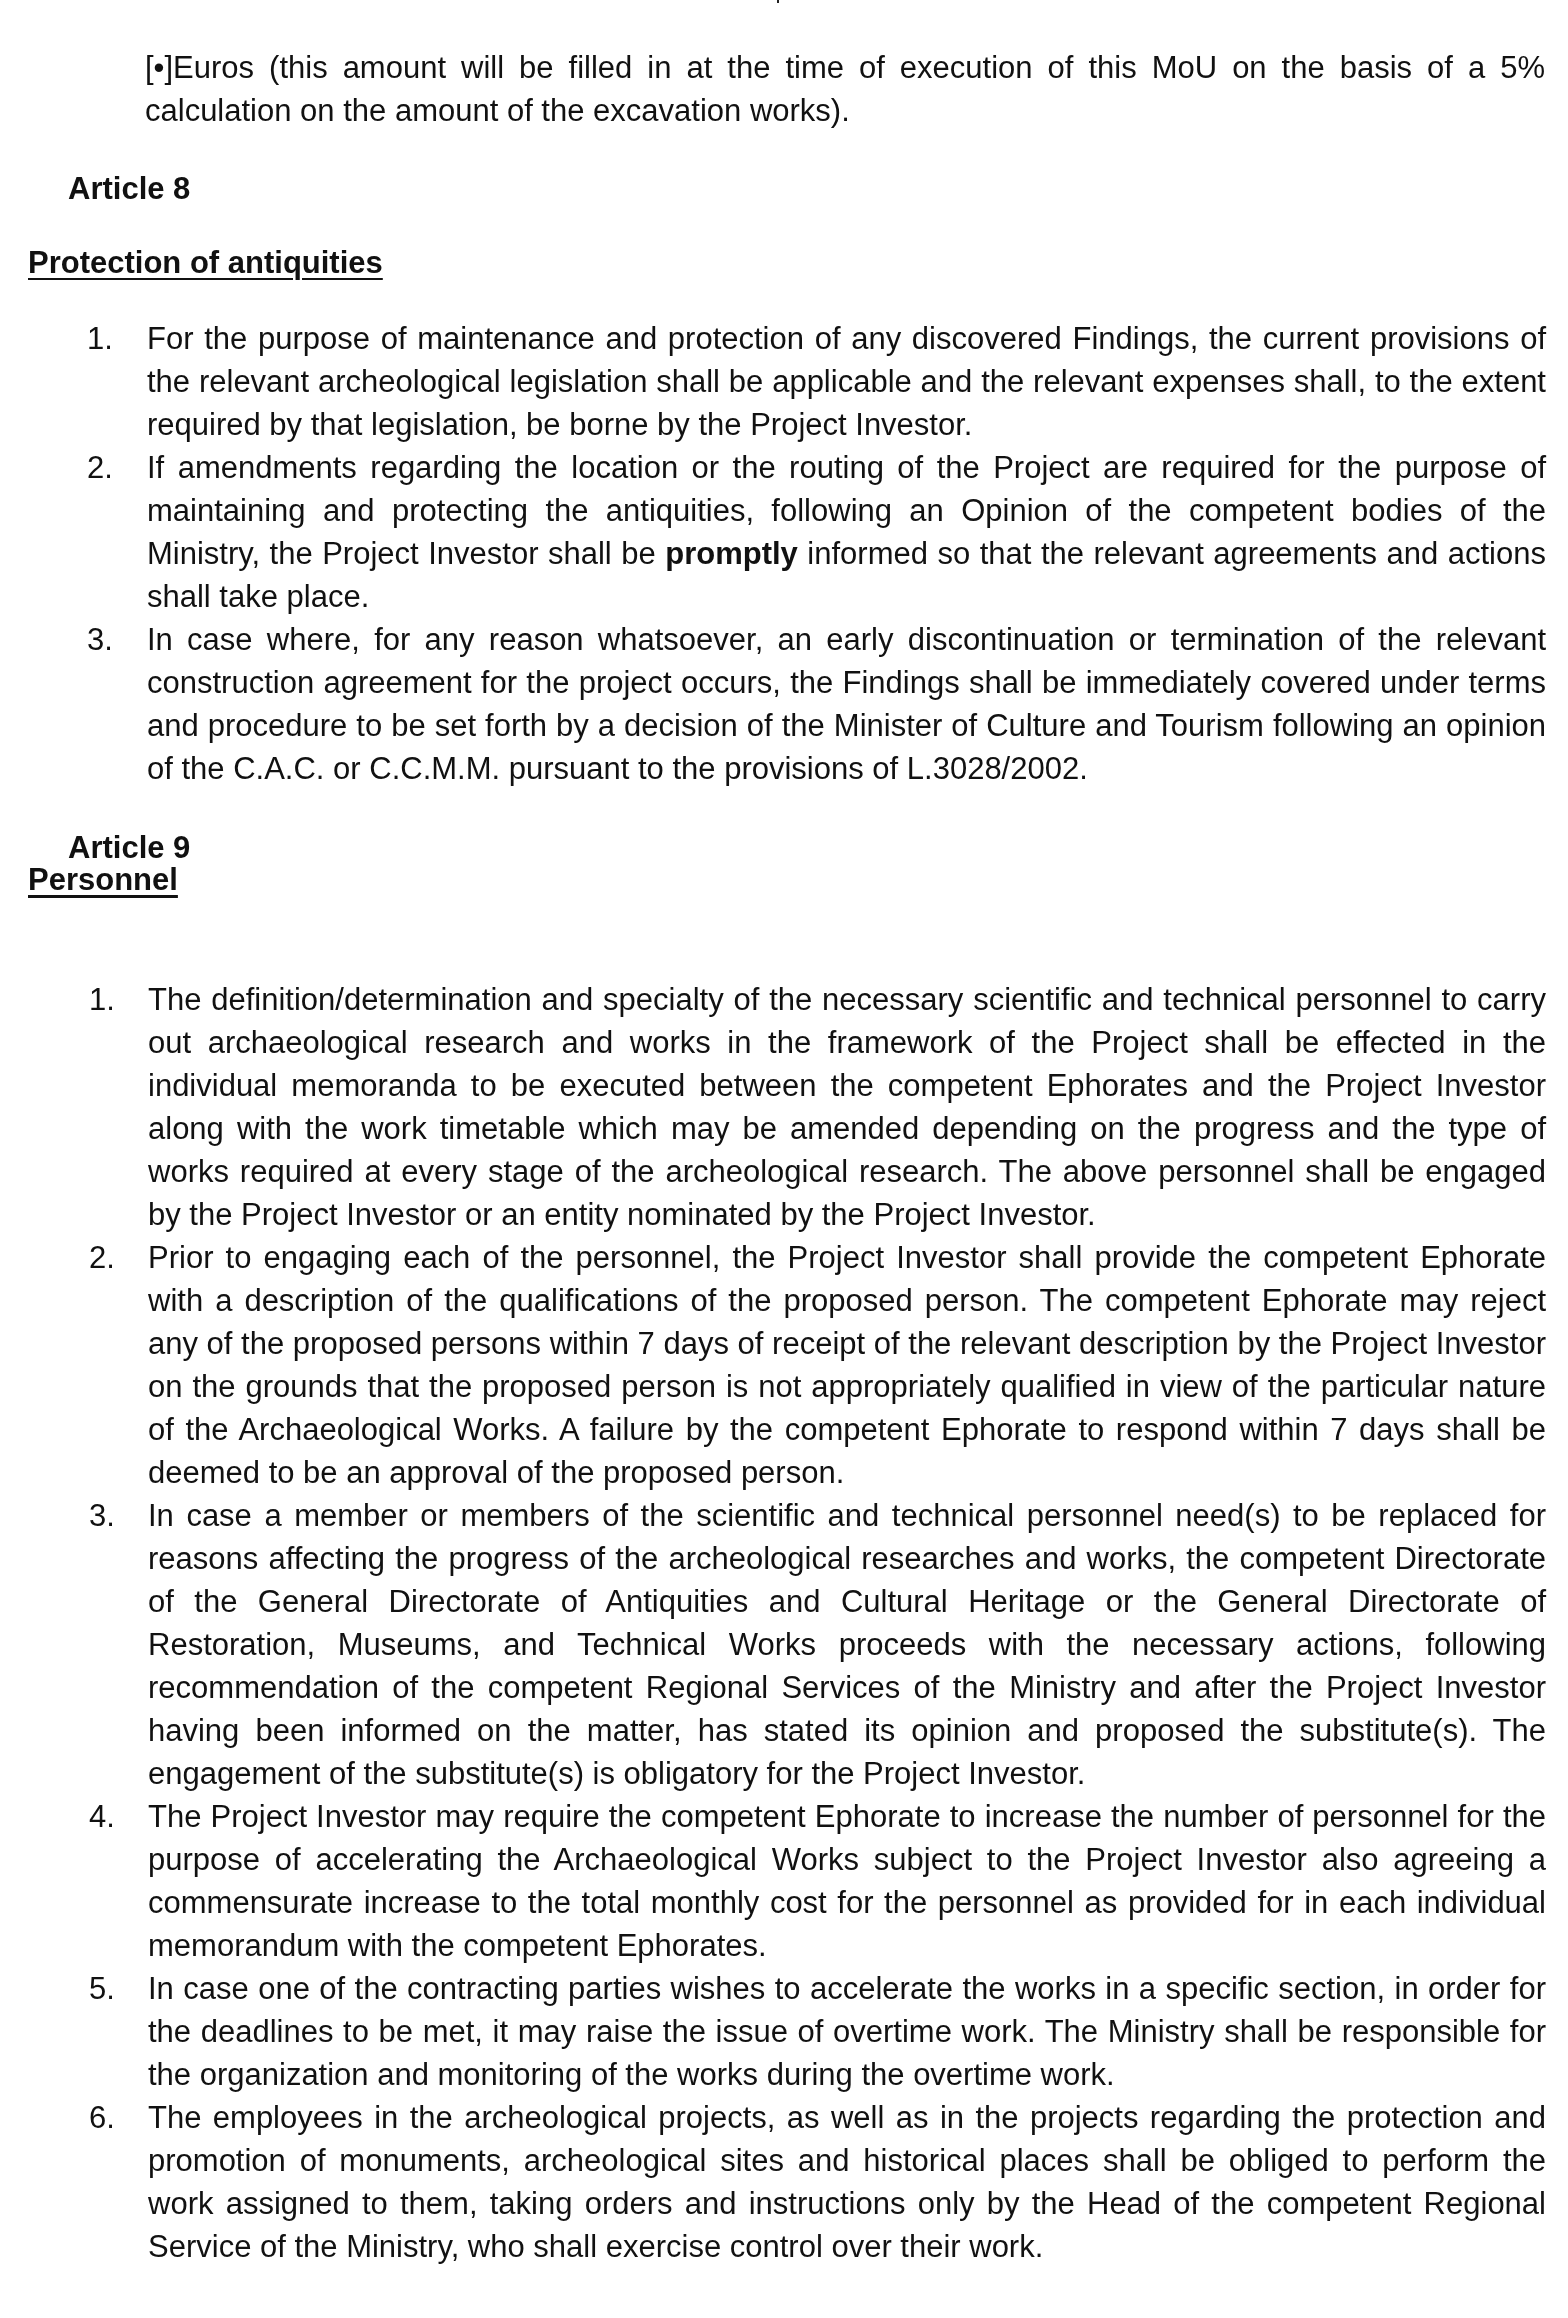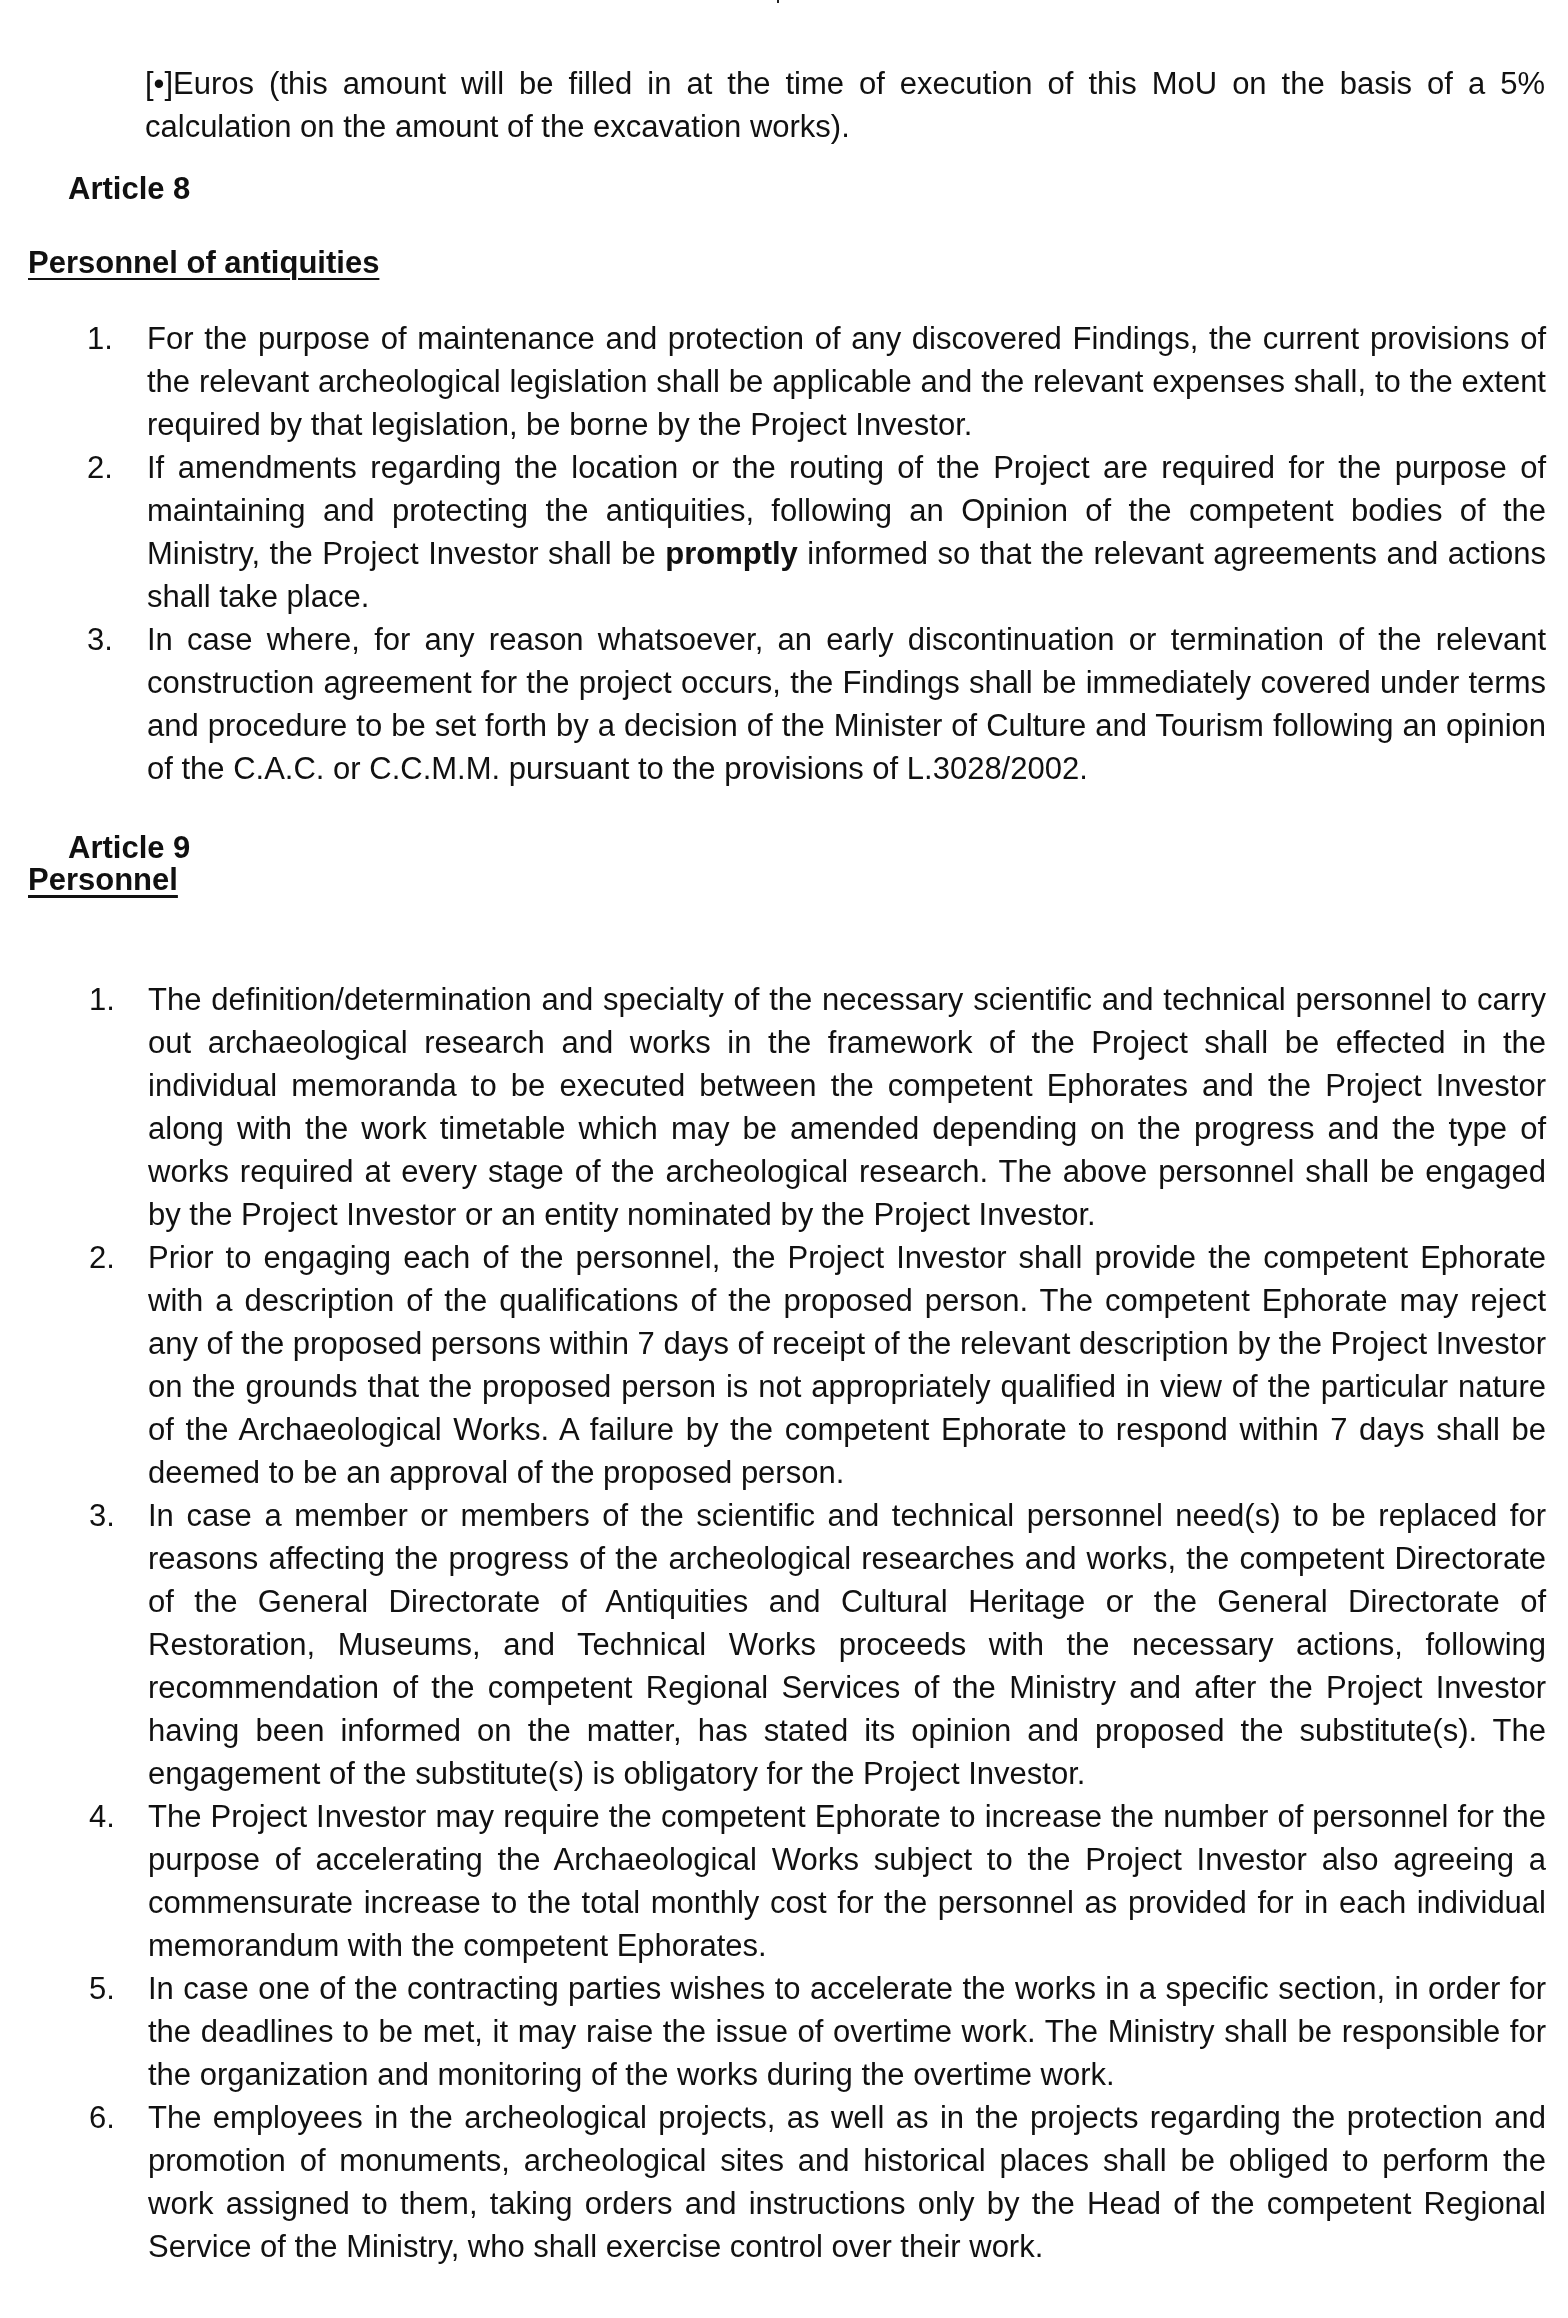--- a/index.html
+++ b/index.html
@@ -25,21 +25,21 @@
     height: 3.1px;
     background: #222;
   }
   .block {
     position: absolute;
     margin: 0;
   }
   .intro {
     left: 145px;
     width: 1400px;
-    top: 62px;
+    top: 46px;
     text-align: justify;
     text-align-last: left;
   }
   .article-title {
     left: 28px;
     font-weight: bold;
     white-space: nowrap;
     margin-left: 40px;
   }
   .section-title {
@@ -77,21 +77,21 @@
   .bold { font-weight: bold; margin-top: 20px; }
 </style>
 </head>
 <body>
 
 <div class="scan-mark"></div>
 
 <p class="block intro">[•]Euros (this amount will be filled in at the time of execution of this MoU on the basis of a 5% calculation on the amount of the excavation works).</p>
 
 <div class="block article-title" style="top:167px;">Article 8</div>
-<div class="block section-title" style="top:241px;">Personnel of antiquities</div>
+<div class="block section-title" style="top:241px;">Protection of antiquities</div>
 
 <ol class="block num-list a8" style="top:317px;">
   <li>
     <span class="num">1.</span>
     <span>For the purpose of maintenance and protection of any discovered Findings, the current provisions of the relevant archeological legislation shall be applicable and the relevant expenses shall, to the extent required by that legislation, be borne by the Project Investor.</span>
   </li>
   <li>
     <span class="num">2.</span>
     <span><span>If amendments regarding the location or the routing of the Project are required for the purpose of maintaining and protecting the antiquities, following an Opinion of the competent bodies of the Ministry, the Project Investor shall be </span><span class="bold">promptly</span><span> informed so that the relevant agreements and actions shall take place.</span></span>
   </li>

